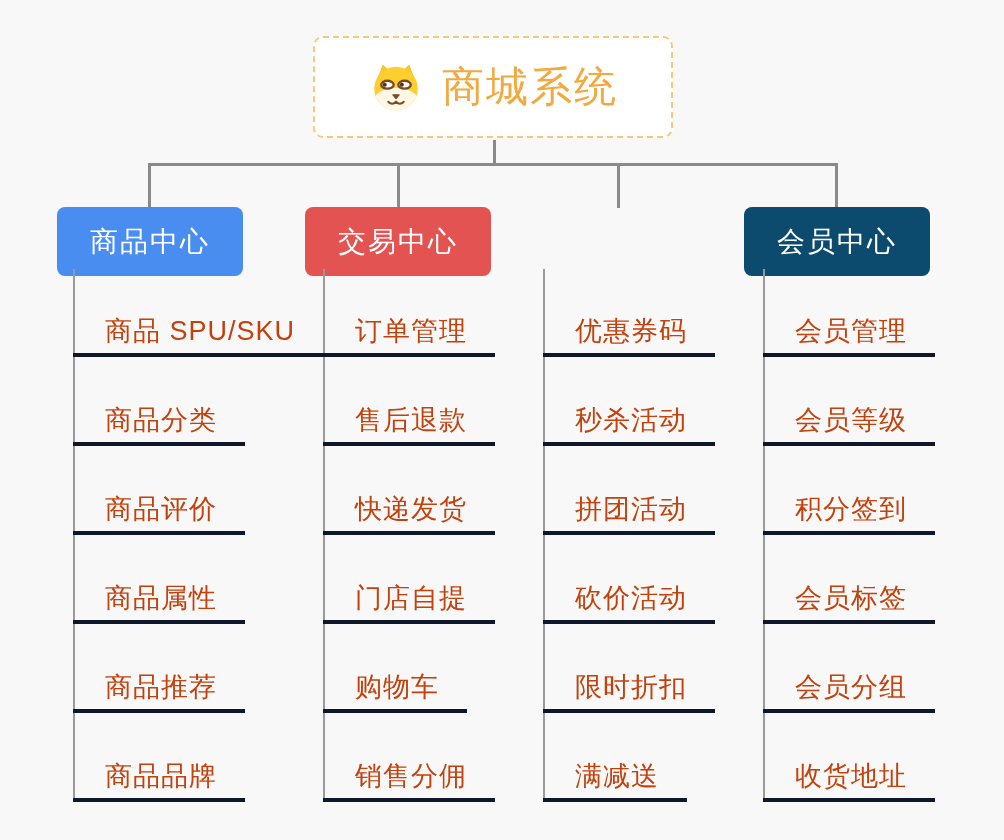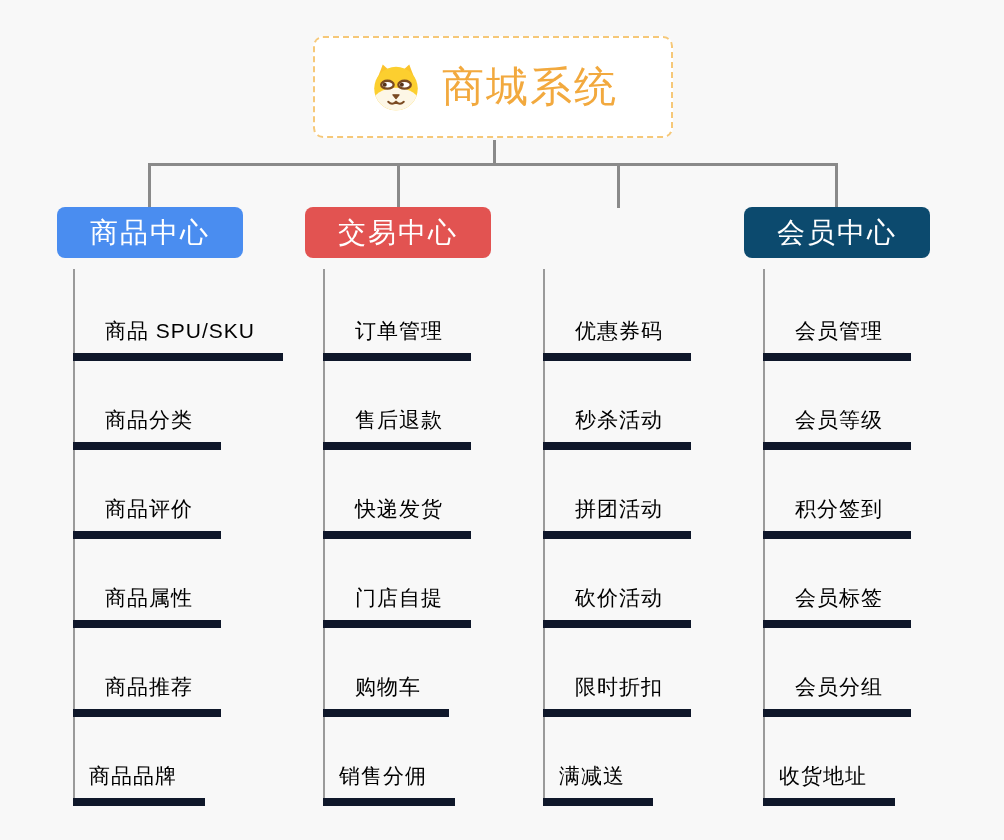--- a/index.html
+++ b/index.html
@@ -29,53 +29,53 @@
     letter-spacing:2px;
     white-space:nowrap;
   }
   .dog-icon{width:56px;height:52px;display:block;flex:0 0 auto;}
   
   .line{position:absolute;background:#8a8a8a;}
   .line.v{width:3px;}
   .line.h{height:3px;}
   
   .cat-node{
-    position:absolute;top:207px;height:51px;width:186px;
+    position:absolute;top:207px;height:69px;width:186px;
     border-radius:8px;
     display:flex;align-items:center;justify-content:center;
     color:#ffffff;
     font-size:28px;
     letter-spacing:2px;
     box-sizing:border-box;
     cursor:default;
   }
   
   .branch{
     position:absolute;top:269px;height:533px;width:240px;
   }
   .spine{
     position:absolute;left:0;top:0;width:2px;height:533px;
     background:#9a9a9a;
   }
   .leaf{
     position:absolute;left:0;
     padding:0 28px 8px 32px;
-    border-bottom:8px solid #0f172a;
-    font-size:21px;
+    border-bottom:4px solid #0f172a;
+    font-size:27px;
     line-height:28px;
-    color:#000000;
+    color:#c2410c;
     letter-spacing:1px;
     white-space:nowrap;
   }
   .leaf.r0{top:48px;}
   .leaf.r1{top:137px;}
   .leaf.r2{top:226px;text-align:center;}
   .leaf.r3{top:315px;}
   .leaf.r4{top:404px;}
-  .leaf.r5{top:493px;padding-left:16px;}
+  .leaf.r5{top:493px;}
 </style>
 </head>
 <body>
 
 <div id="canvas">
 
   <div class="root-node">
     <svg class="dog-icon" viewBox="0 0 72 64" xmlns="http://www.w3.org/2000/svg">
       <defs>
         <clipPath id="headClip">

